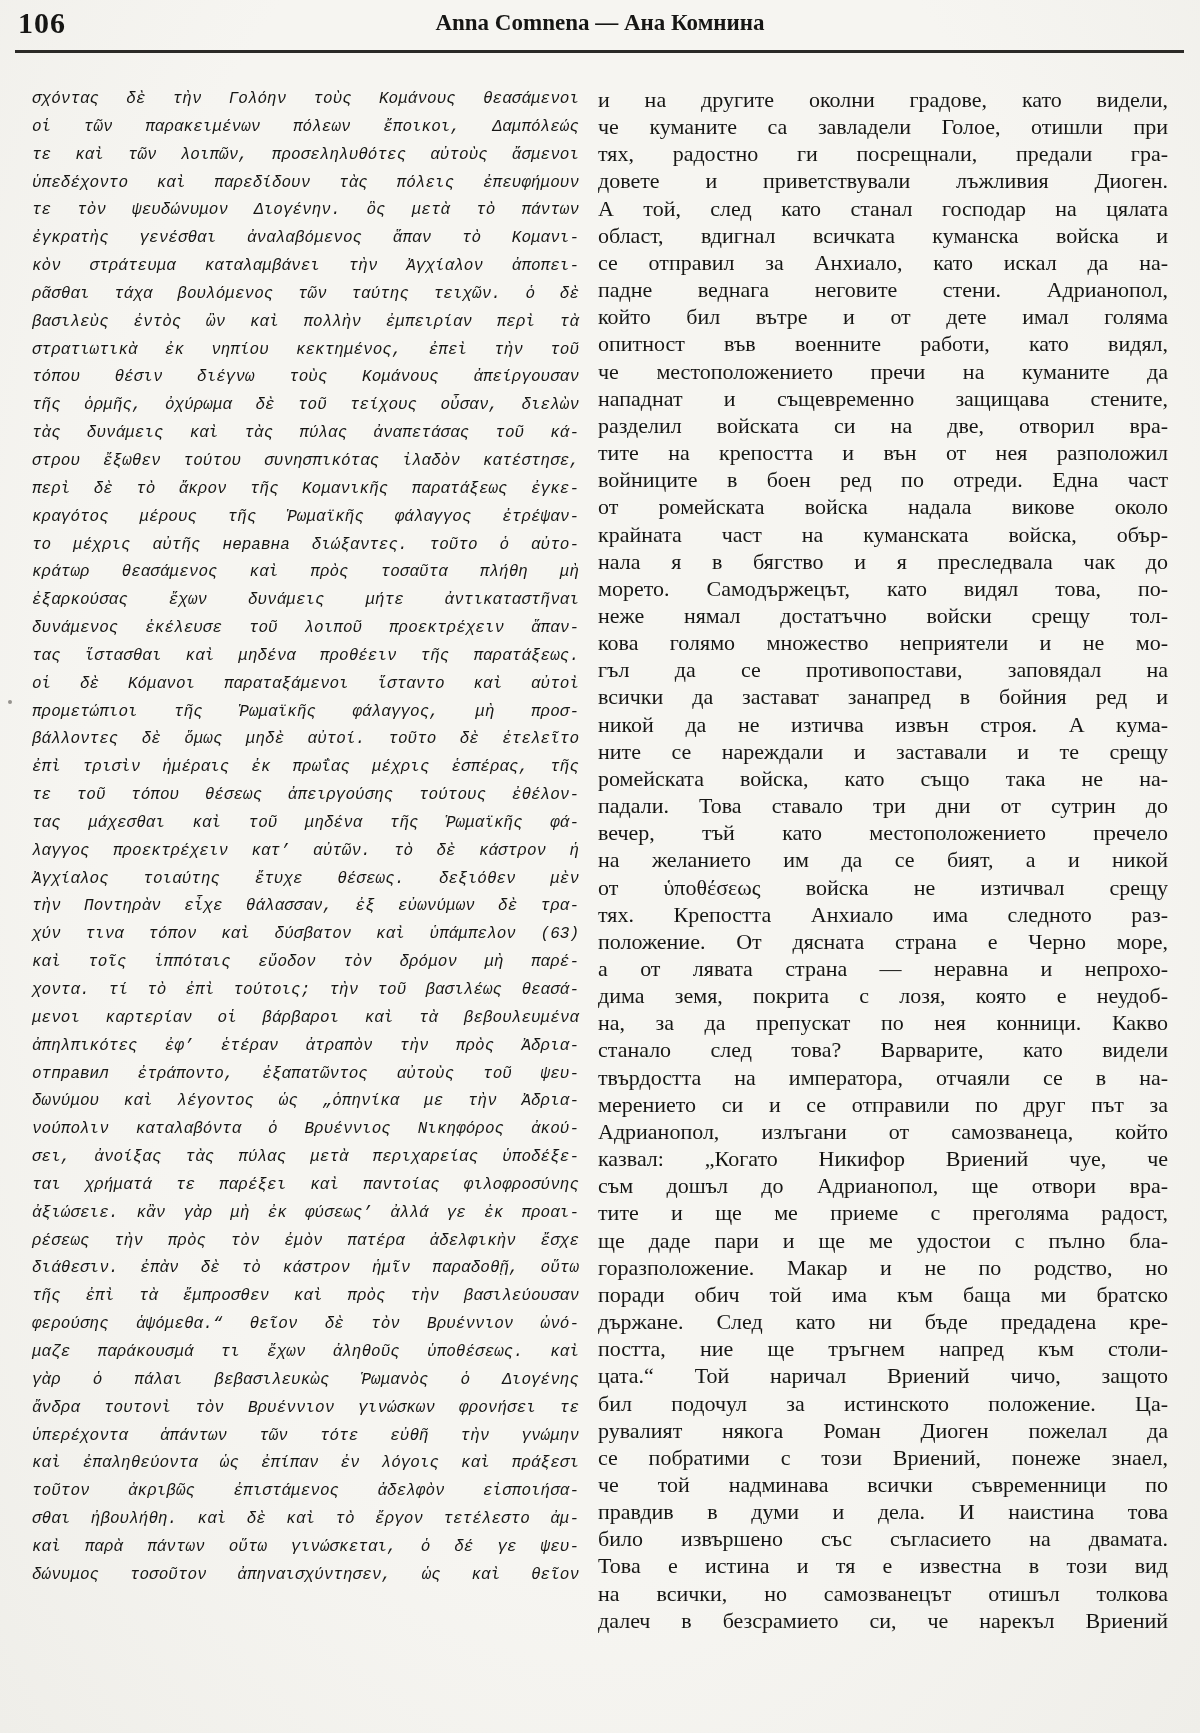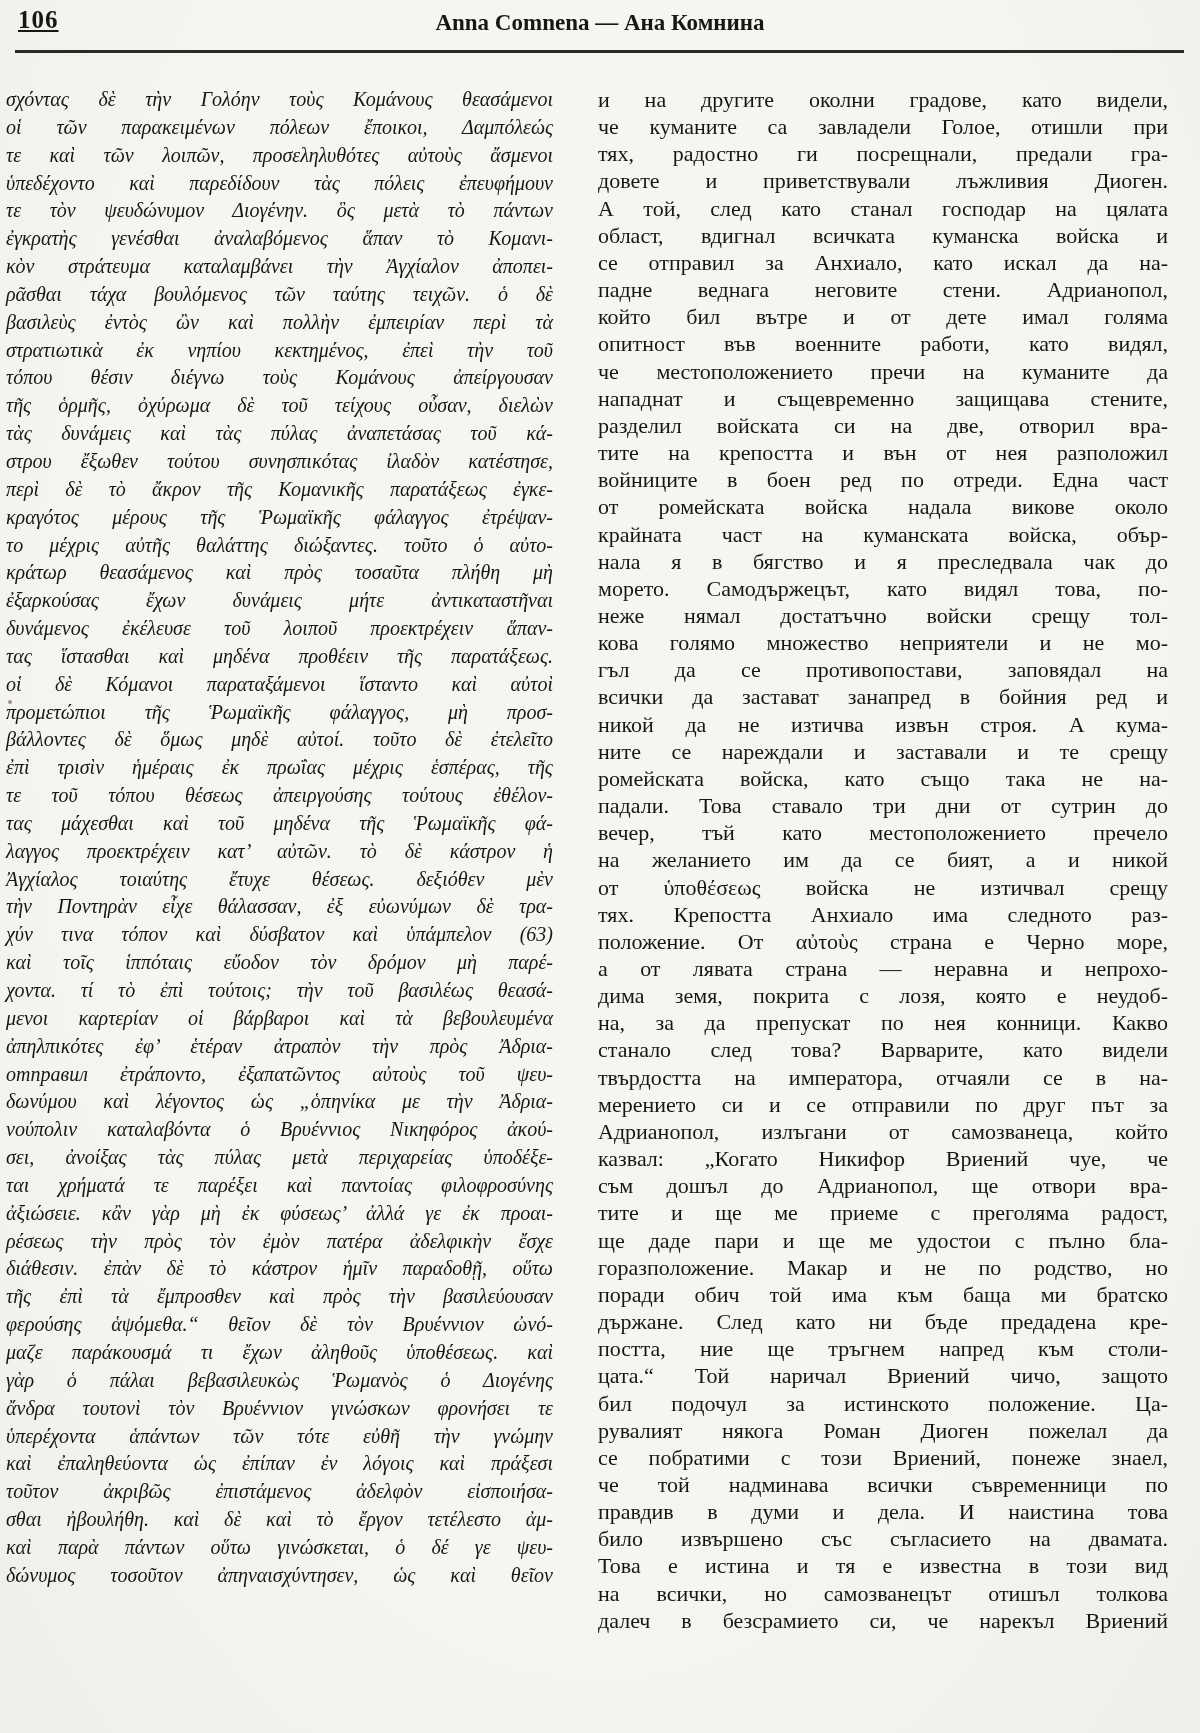--- a/index.html
+++ b/index.html
@@ -10,37 +10,37 @@
     overflow: hidden;
     font-family: "Liberation Serif", "DejaVu Serif", serif;
     color: #161614;
   }
   .page {
     position: absolute; inset: 0;
     background: radial-gradient(ellipse at 50% 40%, #f6f5f1 60%, #efeee9 100%);
   }
   .page-number {
     position: absolute; left: 18px; top: 6px;
-    font-size: 25px; font-weight: bold; letter-spacing: 1px; text-decoration: underline;
+    font-size: 30px; font-weight: bold; letter-spacing: 1px;
   }
   .running-title {
     position: absolute; left: 0; right: 0; top: 10px;
     text-align: center;
     font-size: 23px; font-weight: bold;
   }
   .header-rule {
     position: absolute; left: 15px; right: 16px; top: 50px;
     height: 3px; background: #2b2a27;
   }
   .column { position: absolute; top: 86px; }
   .column-greek {
-    left: 6px; width: 547px;
-    font-family: Liberation Serif, serif;
+    left: 32px; width: 547px;
+    font-family: Liberation Mono, monospace;
     font-style: italic;
-    font-size: 20px;
+    font-size: 16px;
   }
   .column-greek .line { line-height: 27.85px; }
   .column-bulgarian {
     left: 598px; width: 570px;
     font-family: "Liberation Serif", "DejaVu Serif", serif;
     font-size: 22px;
   }
   .column-bulgarian .line { line-height: 27.15px; }
   .line {
     text-align: justify;
@@ -75,21 +75,21 @@
       <div class="line">κὸν στράτευμα καταλαμβάνει τὴν Ἀγχίαλον ἀποπει-</div>
       <div class="line">ρᾶσθαι τάχα βουλόμενος τῶν ταύτης τειχῶν. ὁ δὲ</div>
       <div class="line">βασιλεὺς ἐντὸς ὢν καὶ πολλὴν ἐμπειρίαν περὶ τὰ</div>
       <div class="line">στρατιωτικὰ ἐκ νηπίου κεκτημένος, ἐπεὶ τὴν τοῦ</div>
       <div class="line">τόπου θέσιν διέγνω τοὺς Κομάνους ἀπείργουσαν</div>
       <div class="line">τῆς ὁρμῆς, ὀχύρωμα δὲ τοῦ τείχους οὖσαν, διελὼν</div>
       <div class="line">τὰς δυνάμεις καὶ τὰς πύλας ἀναπετάσας τοῦ κά-</div>
       <div class="line">στρου ἔξωθεν τούτου συνησπικότας ἰλαδὸν κατέστησε,</div>
       <div class="line">περὶ δὲ τὸ ἄκρον τῆς Κομανικῆς παρατάξεως ἐγκε-</div>
       <div class="line">κραγότος μέρους τῆς Ῥωμαϊκῆς φάλαγγος ἐτρέψαν-</div>
-      <div class="line">το μέχρις αὐτῆς θαλάττης διώξαντες. τοῦτο ὁ αὐτο-</div>
+      <div class="line">το μέχρις αὐτῆς неравна διώξαντες. τοῦτο ὁ αὐτο-</div>
       <div class="line">κράτωρ θεασάμενος καὶ πρὸς τοσαῦτα πλήθη μὴ</div>
       <div class="line">ἐξαρκούσας ἔχων δυνάμεις μήτε ἀντικαταστῆναι</div>
       <div class="line">δυνάμενος ἐκέλευσε τοῦ λοιποῦ προεκτρέχειν ἅπαν-</div>
       <div class="line">τας ἵστασθαι καὶ μηδένα προθέειν τῆς παρατάξεως.</div>
       <div class="line">οἱ δὲ Κόμανοι παραταξάμενοι ἵσταντο καὶ αὐτοὶ</div>
       <div class="line">προμετώπιοι τῆς Ῥωμαϊκῆς φάλαγγος, μὴ προσ-</div>
       <div class="line">βάλλοντες δὲ ὅμως μηδὲ αὐτοί. τοῦτο δὲ ἐτελεῖτο</div>
       <div class="line">ἐπὶ τρισὶν ἡμέραις ἐκ πρωΐας μέχρις ἑσπέρας, τῆς</div>
       <div class="line">τε τοῦ τόπου θέσεως ἀπειργούσης τούτους ἐθέλον-</div>
       <div class="line">τας μάχεσθαι καὶ τοῦ μηδένα τῆς Ῥωμαϊκῆς φά-</div>
@@ -147,21 +147,21 @@
       <div class="line">гъл да се противопостави, заповядал на</div>
       <div class="line">всички да застават занапред в бойния ред и</div>
       <div class="line">никой да не изтичва извън строя. А кума-</div>
       <div class="line">ните се нареждали и заставали и те срещу</div>
       <div class="line">ромейската войска, като също така не на-</div>
       <div class="line">падали. Това ставало три дни от сутрин до</div>
       <div class="line">вечер, тъй като местоположението пречело</div>
       <div class="line">на желанието им да се бият, а и никой</div>
       <div class="line">от ὑποθέσεως войска не изтичвал срещу</div>
       <div class="line">тях. Крепостта Анхиало има следното раз-</div>
-      <div class="line">положение. От αὐτοὺς страна е Черно море,</div>
+      <div class="line">положение. От дясната страна е Черно море,</div>
       <div class="line">а от лявата страна — неравна и непрохо-</div>
       <div class="line">дима земя, покрита с лозя, която е неудоб-</div>
       <div class="line">на, за да препускат по нея конници. Какво</div>
       <div class="line">станало след това? Варварите, като видели</div>
       <div class="line">твърдостта на императора, отчаяли се в на-</div>
       <div class="line">мерението си и се отправили по друг път за</div>
       <div class="line">Адрианопол, излъгани от самозванеца, който</div>
       <div class="line">казвал: „Когато Никифор Вриений чуе, че</div>
       <div class="line">съм дошъл до Адрианопол, ще отвори вра-</div>
       <div class="line">тите и ще ме приеме с преголяма радост,</div>

